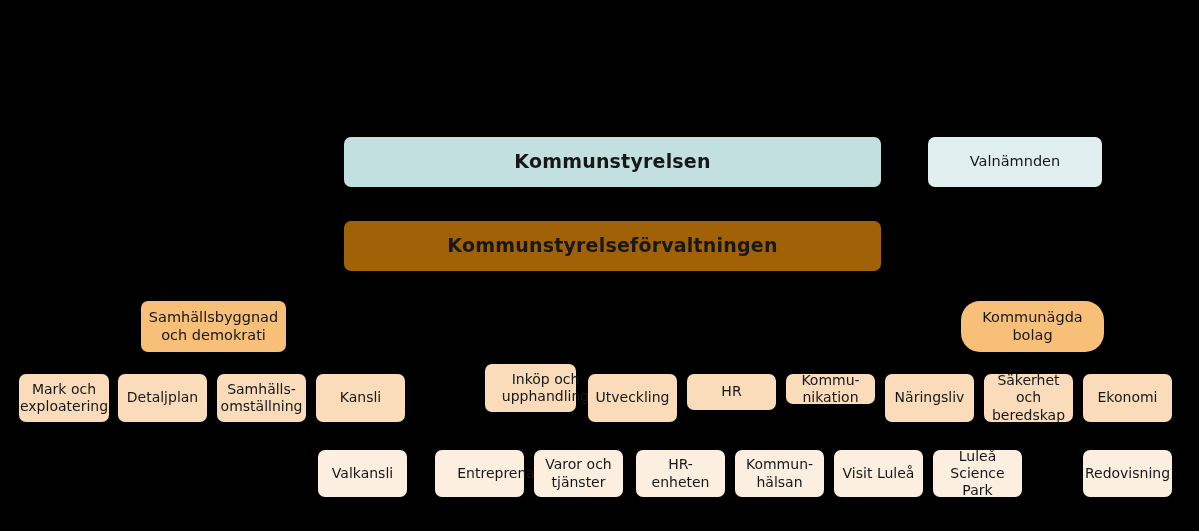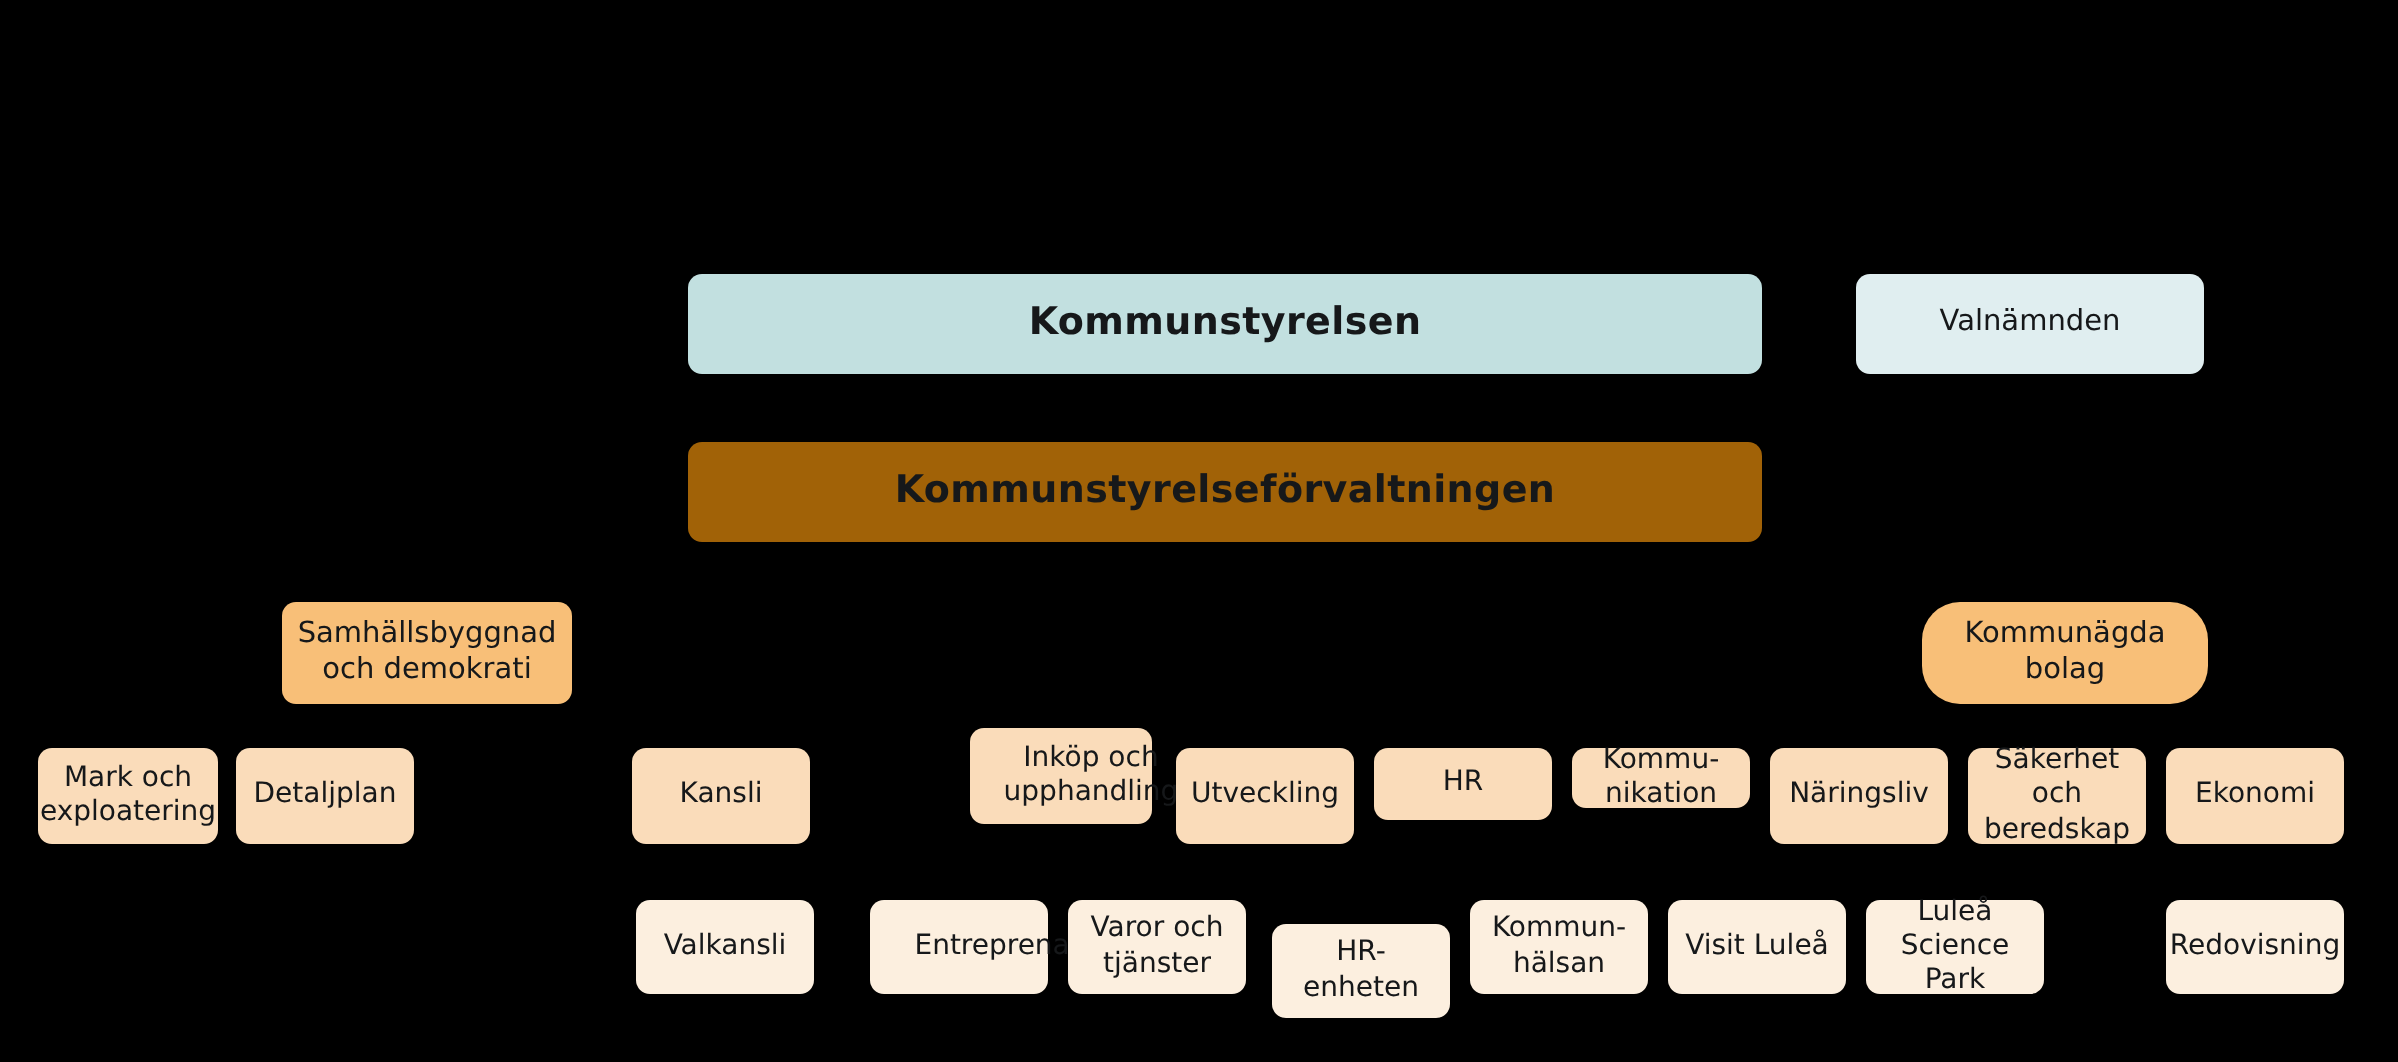--- a/index.html
+++ b/index.html
@@ -78,38 +78,40 @@
     <div style="position: absolute; left: 0px; top: 0px; width: 100%; height: 100%;">
       <div class="node lvl-dept" style="left: 141px; top: 301px; width: 145px; height: 51px;">Samhällsbyggnad
 och demokrati</div>
       <div class="node lvl-dept" style="left: 961px; top: 301px; width: 143px; height: 51px; border-radius: 19px;">Kommunägda
 bolag</div>
     </div>
     <div style="position: absolute; left: 0px; top: 0px; width: 100%; height: 100%;">
       <div class="node lvl-unit" style="left: 19px; top: 374px; width: 90px; height: 48px;">Mark och
 exploatering</div>
       <div class="node lvl-unit" style="left: 118px; top: 374px; width: 89px; height: 48px;">Detaljplan</div>
+      <div class="node lvl-unit" style="left: 217px; top: 374px; width: 89px; height: 48px;">Samhälls-
+omställning</div>
       <div class="node lvl-unit" style="left: 316px; top: 374px; width: 89px; height: 48px;">Kansli</div>
       <div class="node lvl-unit" style="left: 485px; top: 364px; width: 91px; height: 48px; padding-left: 36px;">Inköp och
 upphandling</div>
       <div class="node lvl-unit" style="left: 588px; top: 374px; width: 89px; height: 48px;">Utveckling</div>
       <div class="node lvl-unit" style="left: 687px; top: 374px; width: 89px; height: 36px;">HR</div>
       <div class="node lvl-unit" style="left: 786px; top: 374px; width: 89px; height: 30px;">Kommu-
 nikation</div>
       <div class="node lvl-unit" style="left: 885px; top: 374px; width: 89px; height: 48px;">Näringsliv</div>
       <div class="node lvl-unit" style="left: 984px; top: 374px; width: 89px; height: 48px;">Säkerhet och
 beredskap</div>
       <div class="node lvl-unit" style="left: 1083px; top: 374px; width: 89px; height: 48px;">Ekonomi</div>
     </div>
     <div style="position: absolute; left: 0px; top: 0px; width: 100%; height: 100%;">
       <div class="node lvl-sub" style="left: 318px; top: 450px; width: 89px; height: 47px;">Valkansli</div>
       <div class="node lvl-sub" style="left: 435px; top: 450px; width: 89px; height: 47px; padding-left: 48px;">Entreprenad</div>
       <div class="node lvl-sub" style="left: 534px; top: 450px; width: 89px; height: 47px;">Varor och
 tjänster</div>
-      <div class="node lvl-sub" style="left: 636px; top: 450px; width: 89px; height: 47px; margin-top: 12px;">HR-enheten</div>
+      <div class="node lvl-sub" style="left: 636px; top: 450px; width: 89px; height: 47px;">HR-enheten</div>
       <div class="node lvl-sub" style="left: 735px; top: 450px; width: 89px; height: 47px;">Kommun-
 hälsan</div>
       <div class="node lvl-sub" style="left: 834px; top: 450px; width: 89px; height: 47px;">Visit Luleå</div>
       <div class="node lvl-sub" style="left: 933px; top: 450px; width: 89px; height: 47px;">Luleå
 Science Park</div>
       <div class="node lvl-sub" style="left: 1083px; top: 450px; width: 89px; height: 47px;">Redovisning</div>
     </div>
   </div>
 
 </body></html>

